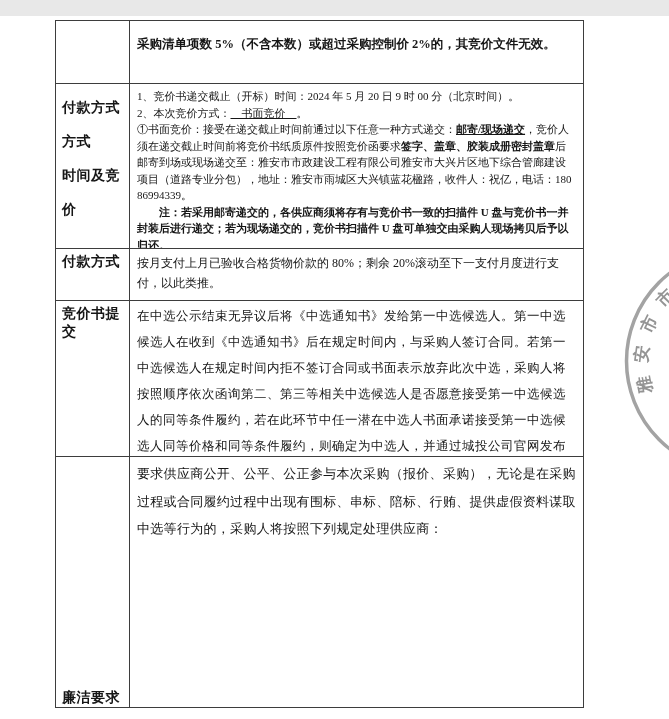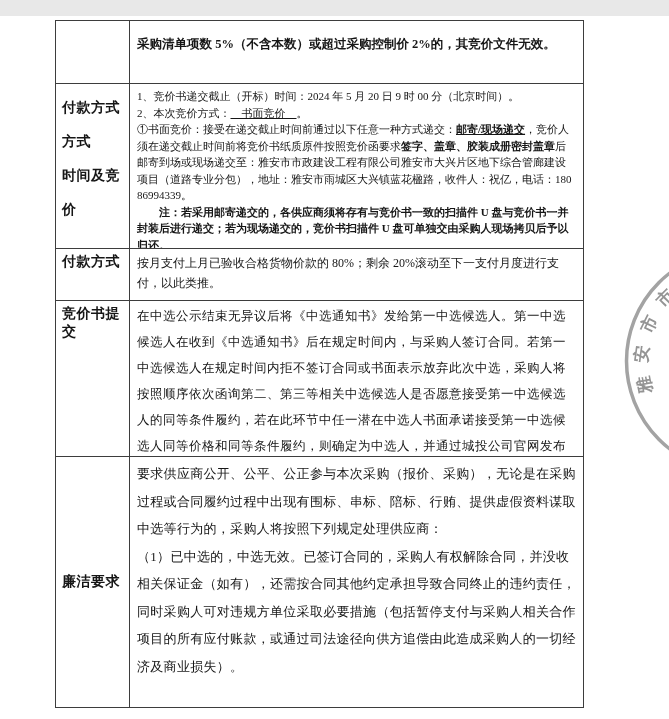--- a/index.html
+++ b/index.html
@@ -33,21 +33,21 @@
   .r2 .cnt{font-size:11px;line-height:16.5px;padding-top:4px;}
   .r2 .note{text-indent:2em;}
 
   .r3{height:52px;}
   .r3 .cnt{font-size:12px;line-height:19.5px;padding-top:5px;}
 
   .r4{height:156px;}
   .r4 .cnt{font-size:12.5px;line-height:26px;padding-top:2px;letter-spacing:0.5px;}
 
   .r5{height:250px;}
-  .r5 .lbl{display:flex;align-items:center;padding-top:0;}
+  .r5 .lbl{display:flex;align-items:flex-end;padding-top:0;}
   .r5 .cnt{font-size:13px;line-height:27.5px;padding-top:3px;letter-spacing:0.3px;}
 
   .seal{position:absolute;left:584px;top:234px;pointer-events:none;}
   .seal text{
     font-family:"Liberation Serif","DejaVu Serif",serif;
     font-weight:bold;font-size:17px;letter-spacing:12px;
   }
 </style>
 </head>
 <body>
@@ -90,21 +90,20 @@
         <p><span>在中选公示结束无异议后将《中选通知书》发给第一中选候选人。第一中选候选人在收到《中选通知书》后在规定时间内，与采购人签订合同。若第一中选候选人在规定时间内拒不签订合同或书面表示放弃此次中选，采购人将按照顺序依次函询第二、第三等相关中选候选人是否愿意接受第一中选候选人的同等条件履约，若在此环节中任一潜在中选人书面承诺接受第一中选候选人同等价格和同等条件履约，则确定为中选人，并通过城投公司官网发布公示。</span></p>
       </div>
     </div>
 
     <div class="trow r5">
       <div class="cell lbl">
         <span>廉洁要求</span>
       </div>
       <div class="cell cnt">
         <p><span>要求供应商公开、公平、公正参与本次采购（报价、采购），无论是在采购过程或合同履约过程中出现有围标、串标、陪标、行贿、提供虚假资料谋取中选等行为的，采购人将按照下列规定处理供应商：</span></p>
-        <p><span>（1）已中选的，中选无效。已签订合同的，采购人有权解除合同，并没收相关保证金（如有），还需按合同其他约定承担导致合同终止的违约责任，同时采购人可对违规方单位采取必要措施（包括暂停支付与采购人相关合作项目的所有应付账款，或通过司法途径向供方追偿由此造成采购人的一切经济及商业损失）。</span></p>
 
       </div>
     </div>
 
   </div>
 
   <svg class="seal" width="240" height="240" viewBox="0 0 240 240">
     <circle cx="153.5" cy="111" r="111" fill="none" stroke-width="3.5" stroke="#a3a3a3"></circle>
     <path id="sealTextArc" d="M 68.9 141.8 A 90 90 0 1 1 222.4 168.9" fill="none"></path>
     <text>

